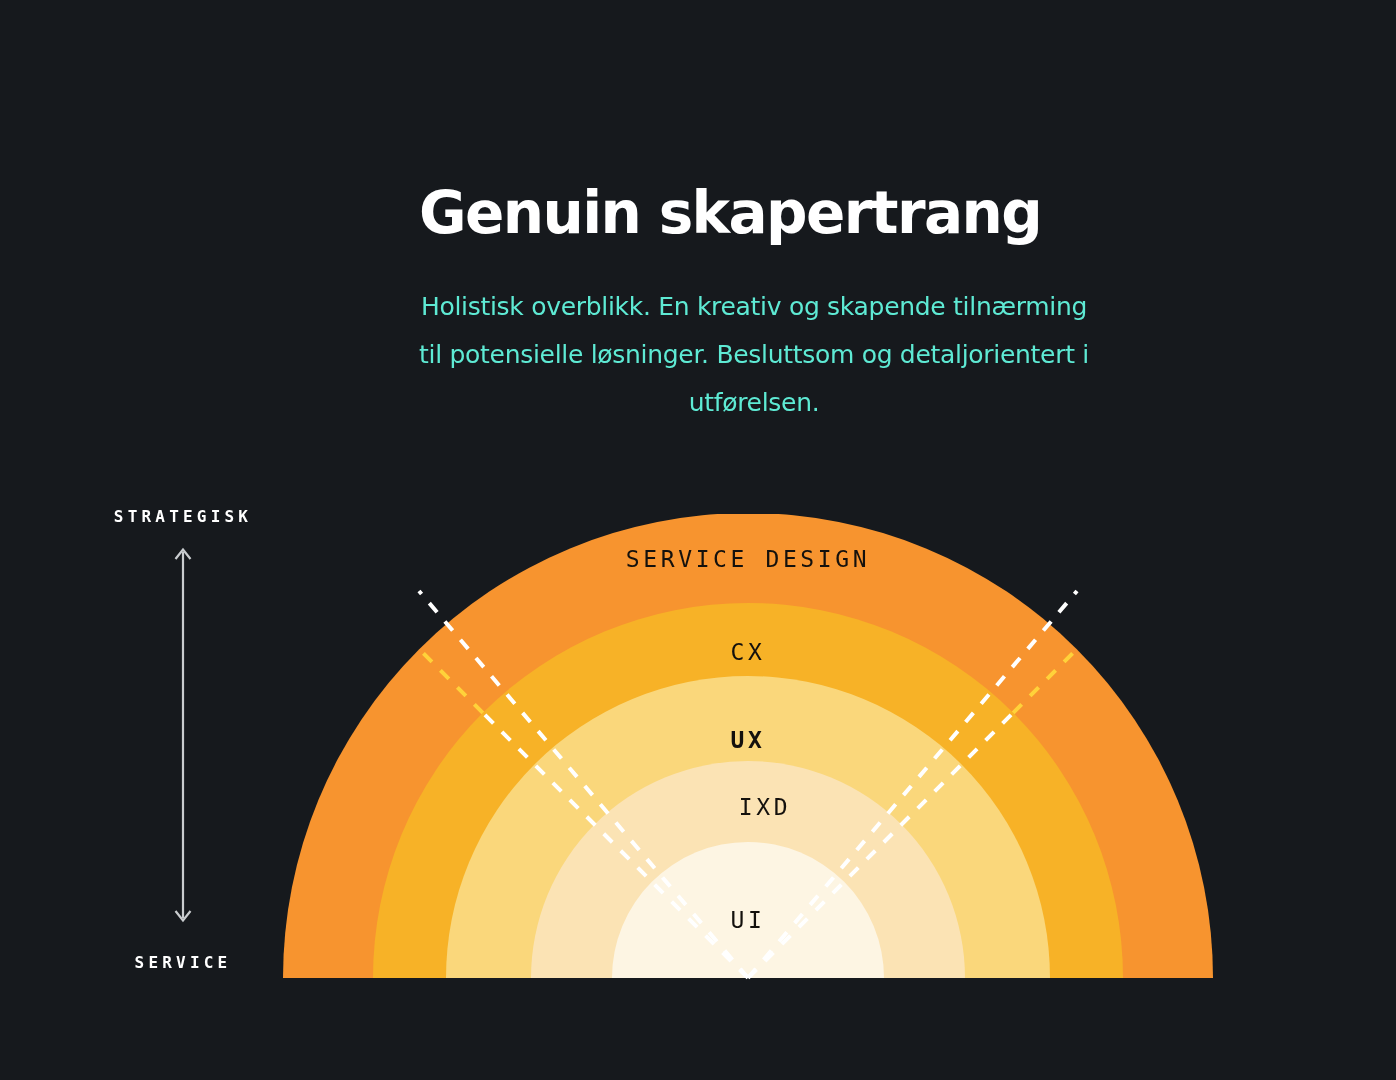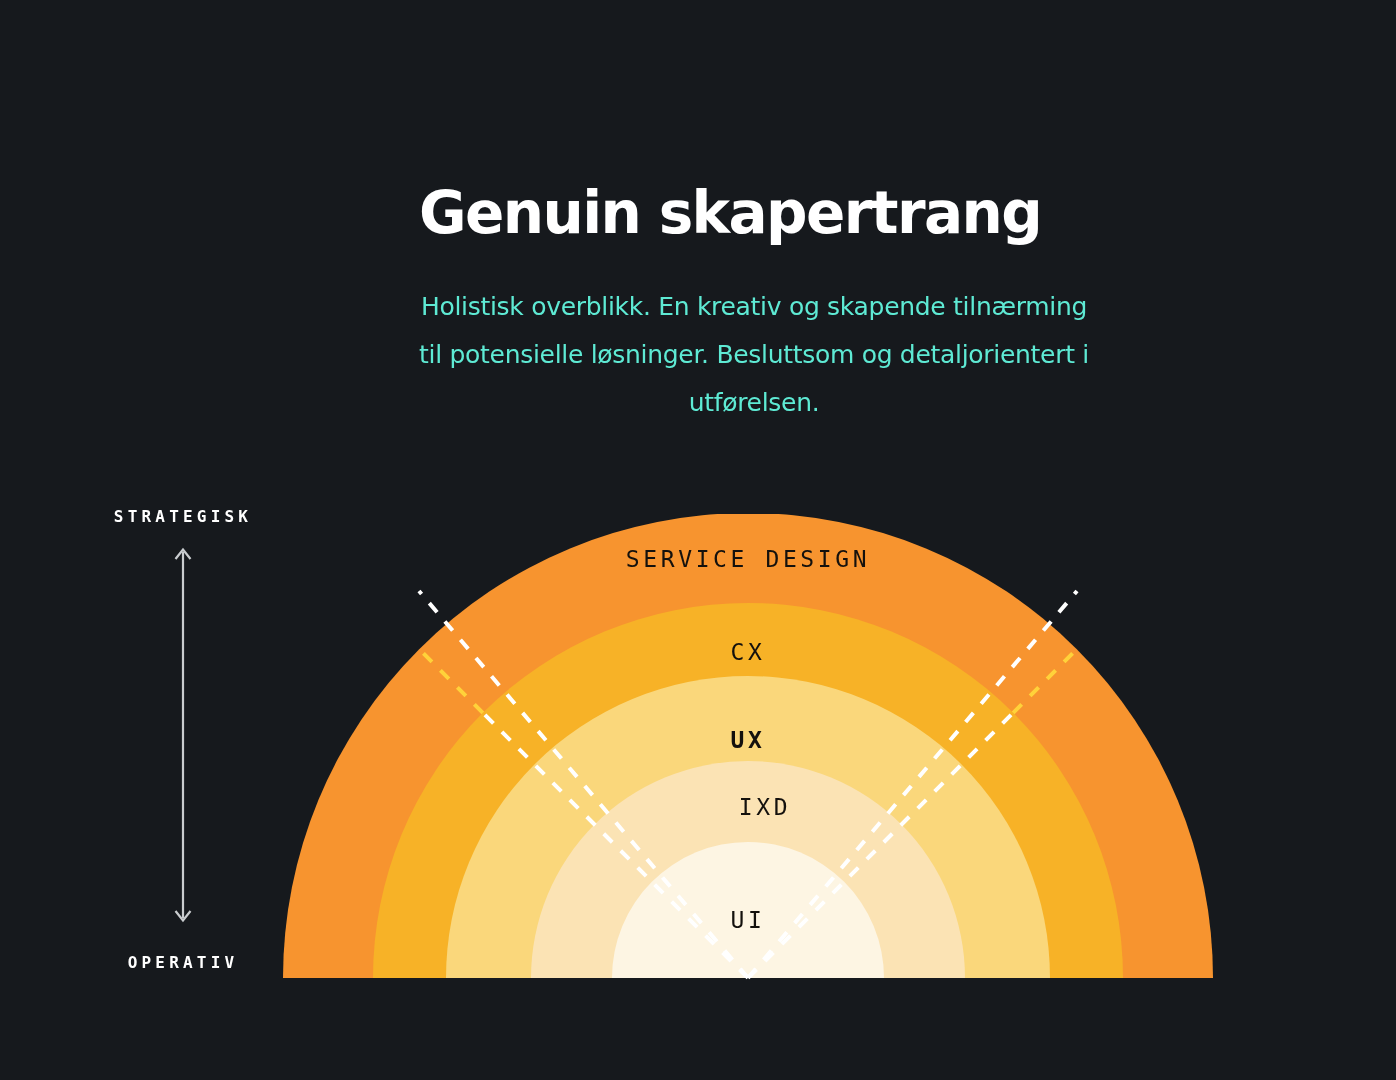--- a/index.html
+++ b/index.html
@@ -124,21 +124,21 @@
 
   <div class="axis">
     <div class="axis-label top">STRATEGISK</div>
 
     <svg class="axis-arrow" viewBox="0 0 50 390">
       <line x1="25" y1="12" x2="25" y2="378" stroke="#c9cccf" stroke-width="2.2"></line>
       <polyline points="17.5,19 25,9.5 32.5,19" fill="none" stroke="#c9cccf" stroke-width="2.2" stroke-linejoin="miter" stroke-linecap="butt"></polyline>
       <polyline points="17.5,371 25,380.5 32.5,371" fill="none" stroke="#c9cccf" stroke-width="2.2" stroke-linejoin="miter" stroke-linecap="butt"></polyline>
     </svg>
 
-    <div class="axis-label bottom">OPERATIV</div>
+    <div class="axis-label bottom">SERVICE</div>
   </div>
 
   <div class="diagram">
     <svg width="930" height="466" viewBox="0 0 930 466">
       <defs>
         <clipPath id="halfClip">
           <rect x="0" y="0" width="930" height="464"></rect>
         </clipPath>
       </defs>
 

